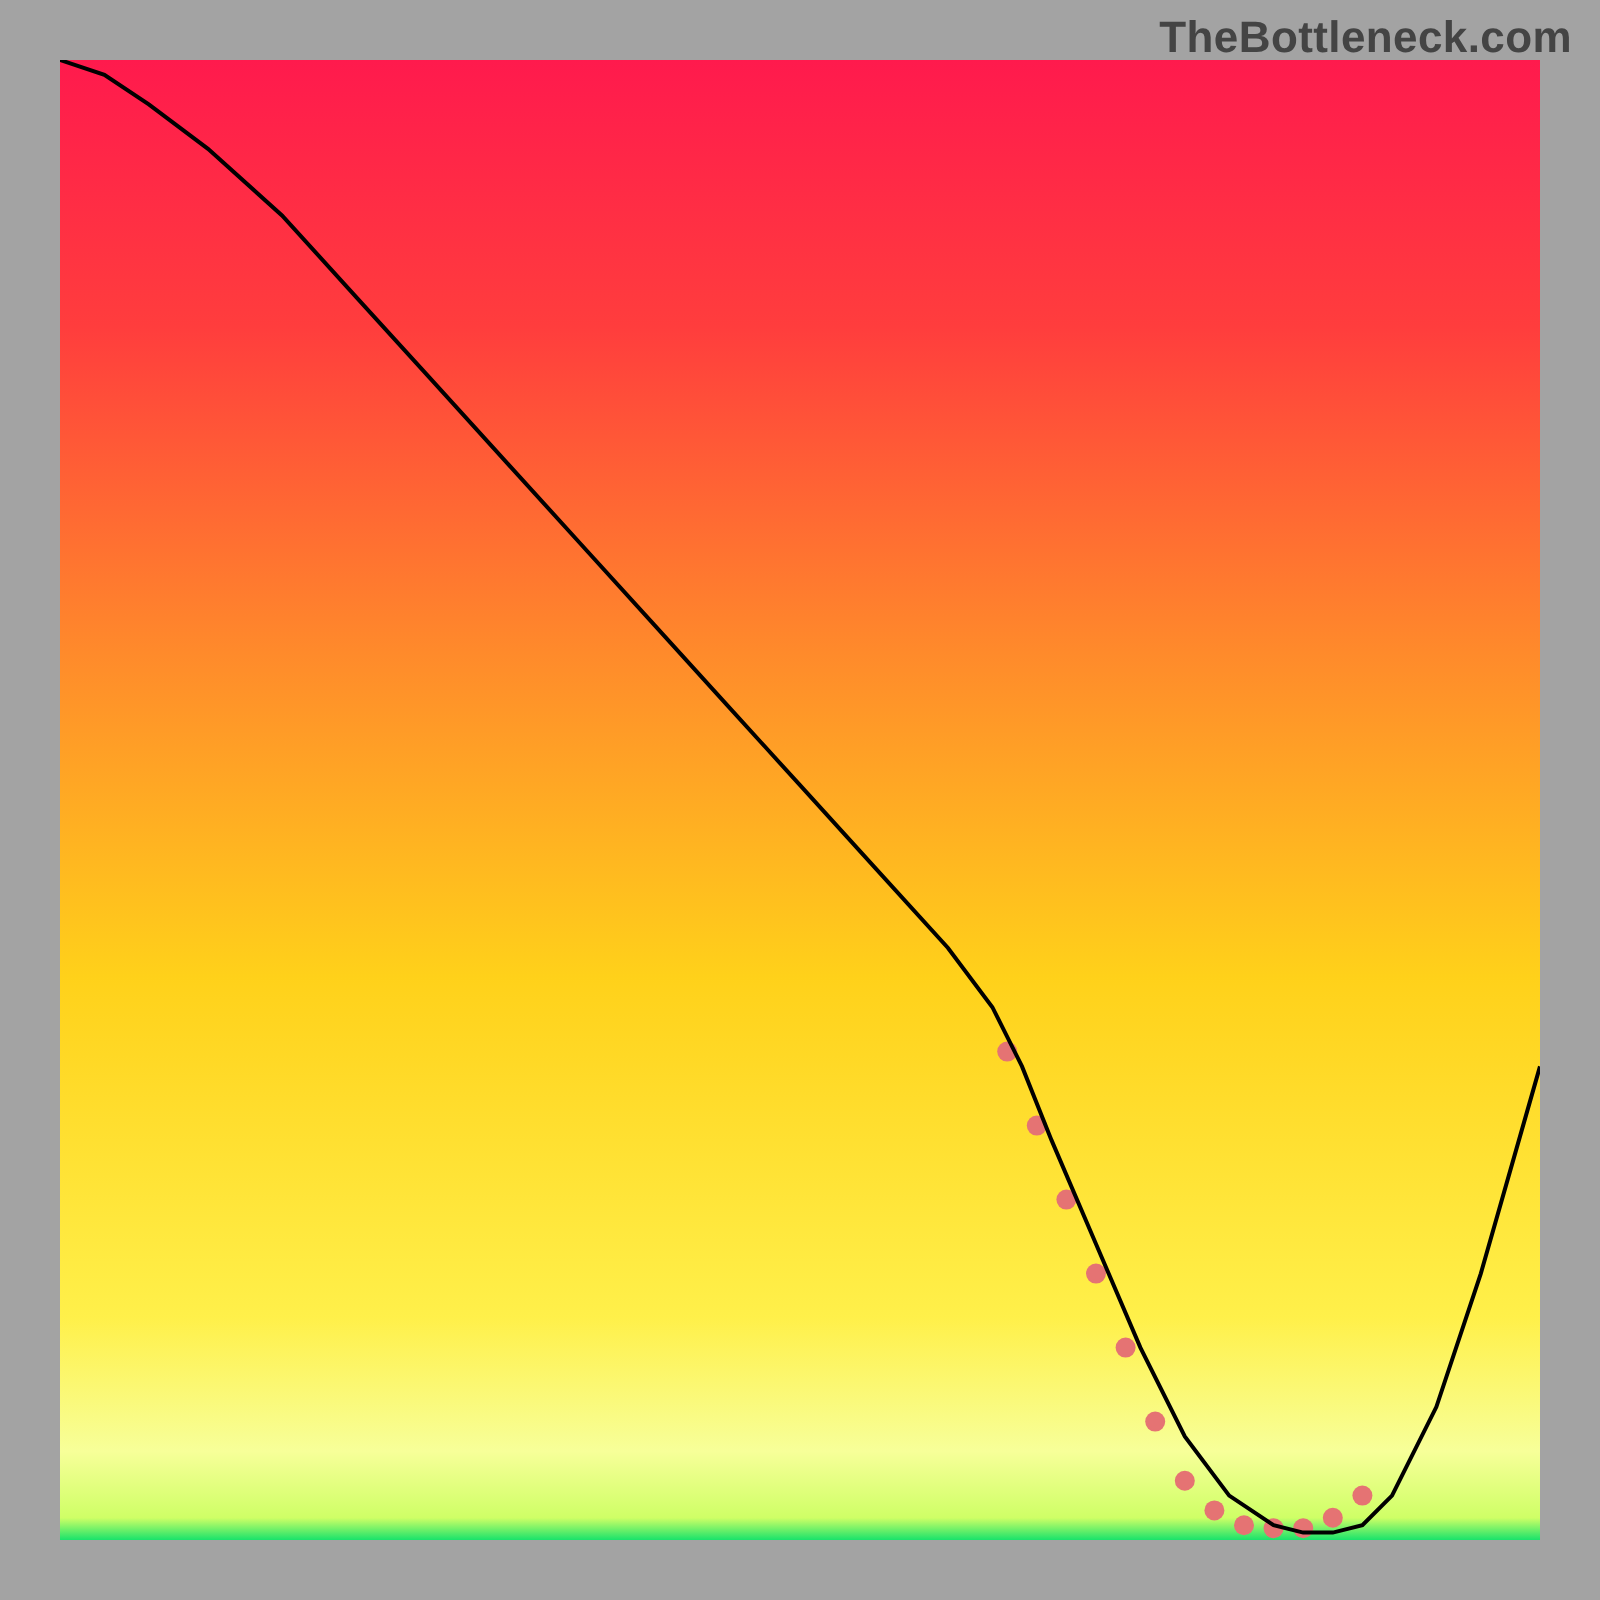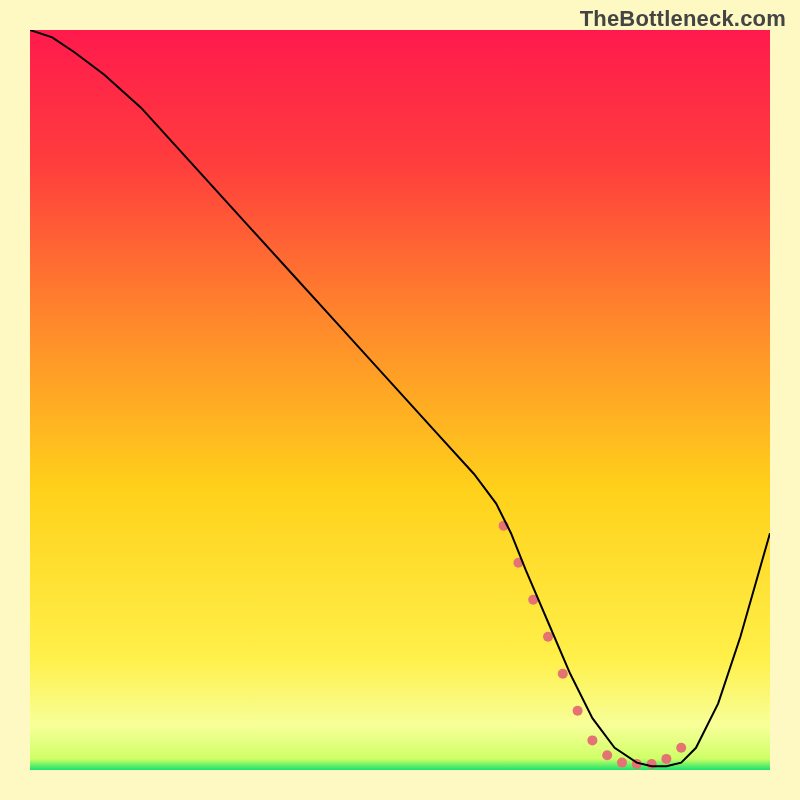--- a/index.html
+++ b/index.html
@@ -9,21 +9,21 @@
     height: 800px;
     background: #000;
     overflow: hidden;
     font-family: Arial, Helvetica, sans-serif;
   }
   .frame {
     position: absolute;
     left: 0; top: 0;
     width: 800px;
     height: 800px;
-    background: #fef9c3;
+    background: #a3a3a3;
   }
   .plot {
     position: absolute;
     left: 30px;
     top: 30px;
     width: 740px;
     height: 740px;
     overflow: hidden;
   }
   .watermark {

